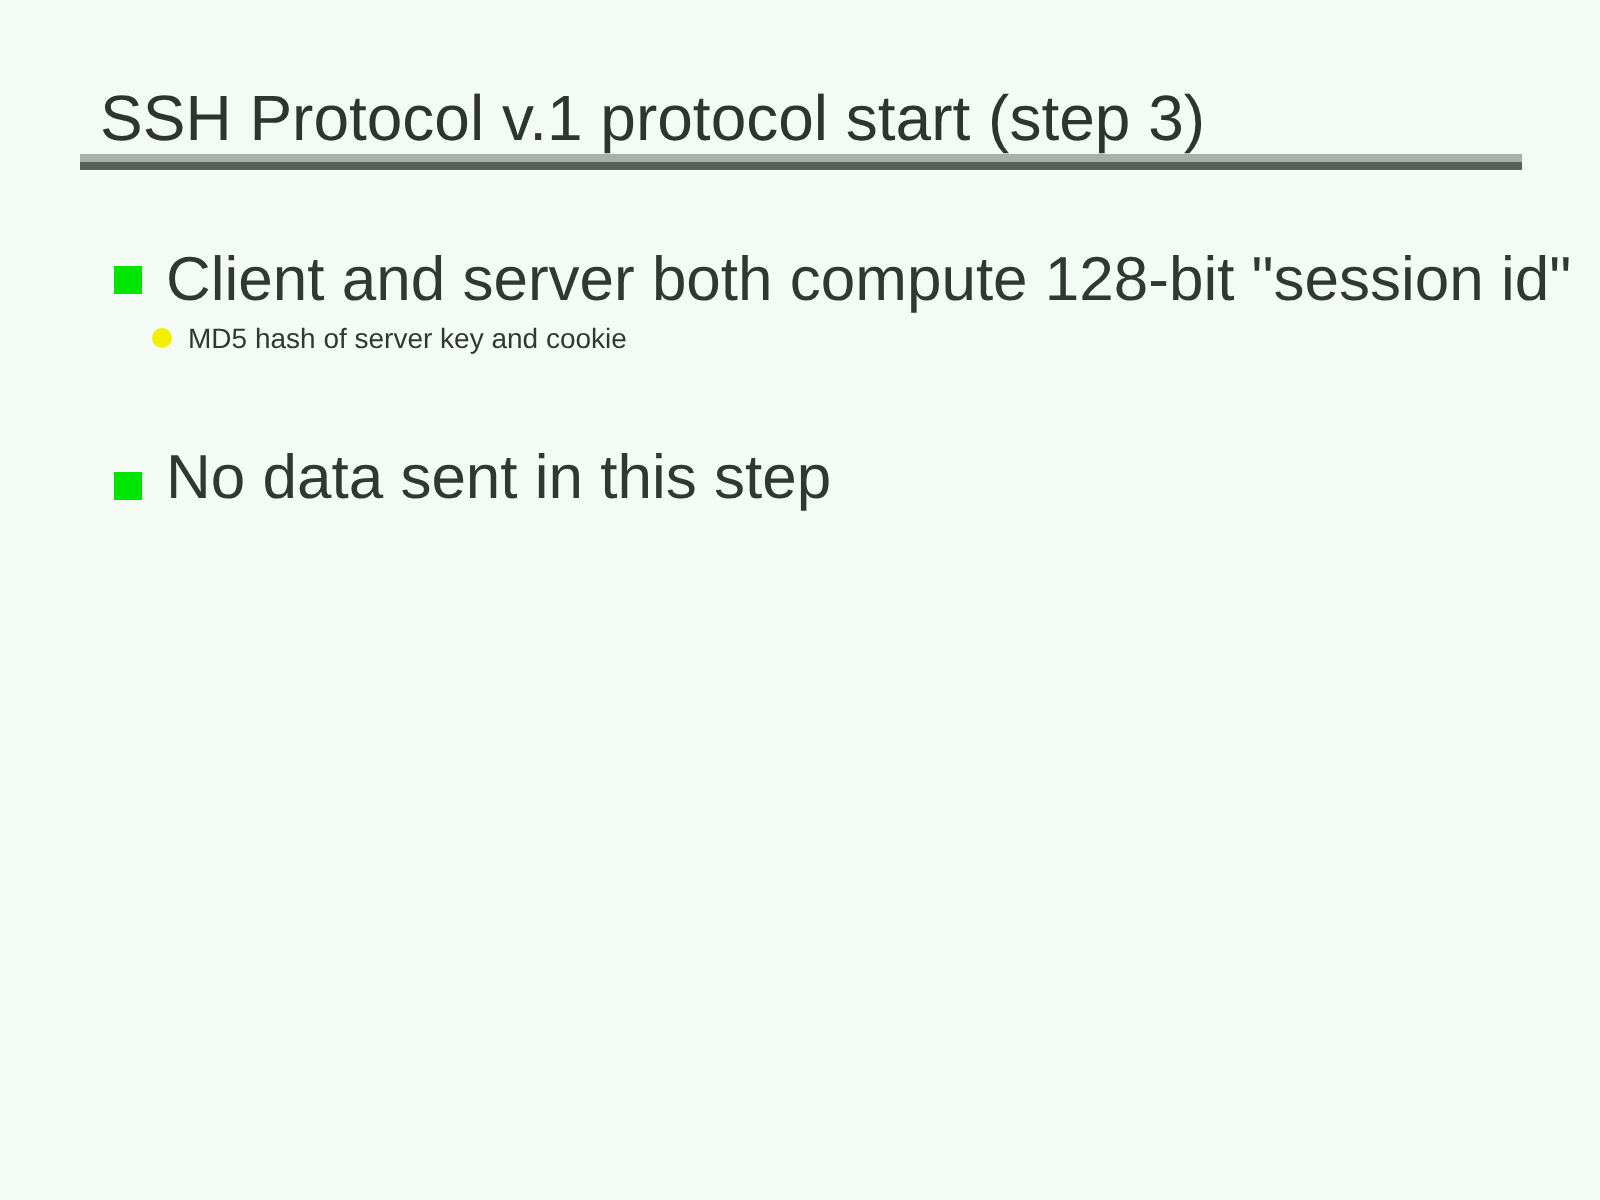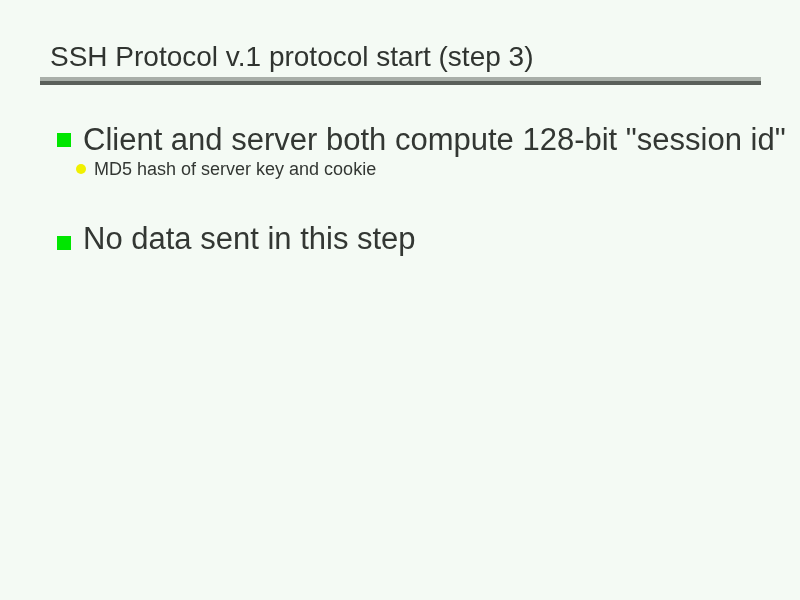--- a/index.html
+++ b/index.html
@@ -11,21 +11,21 @@
   body {
     position: relative;
     background: #f4faf4;
     font-family: "Liberation Sans", sans-serif;
     color: #303430;
   }
   .slide-title {
     position: absolute;
     left: 50px;
     top: 41px;
-    font-size: 28px;
+    font-size: 32px;
     font-weight: 400;
     letter-spacing: 0px;
     white-space: nowrap;
   }
   .title-rule {
     position: absolute;
     left: 40px;
     top: 77px;
     width: 721px;
     height: 8px;
@@ -43,21 +43,21 @@
     display: flex;
     align-items: flex-start;
     white-space: nowrap;
   }
   .bullet-row.level1 .bullet-text {
     font-size: 31px;
     line-height: 28px;
     color: #333733;
   }
   .bullet-row.level2 .bullet-text {
-    font-size: 18px;
+    font-size: 14px;
     line-height: 22px;
     color: #333733;
   }
   .bullet-square {
     display: inline-block;
     width: 14px;
     height: 14px;
     margin-top: 7px;
     margin-right: 12px;
     background: #00e600;

